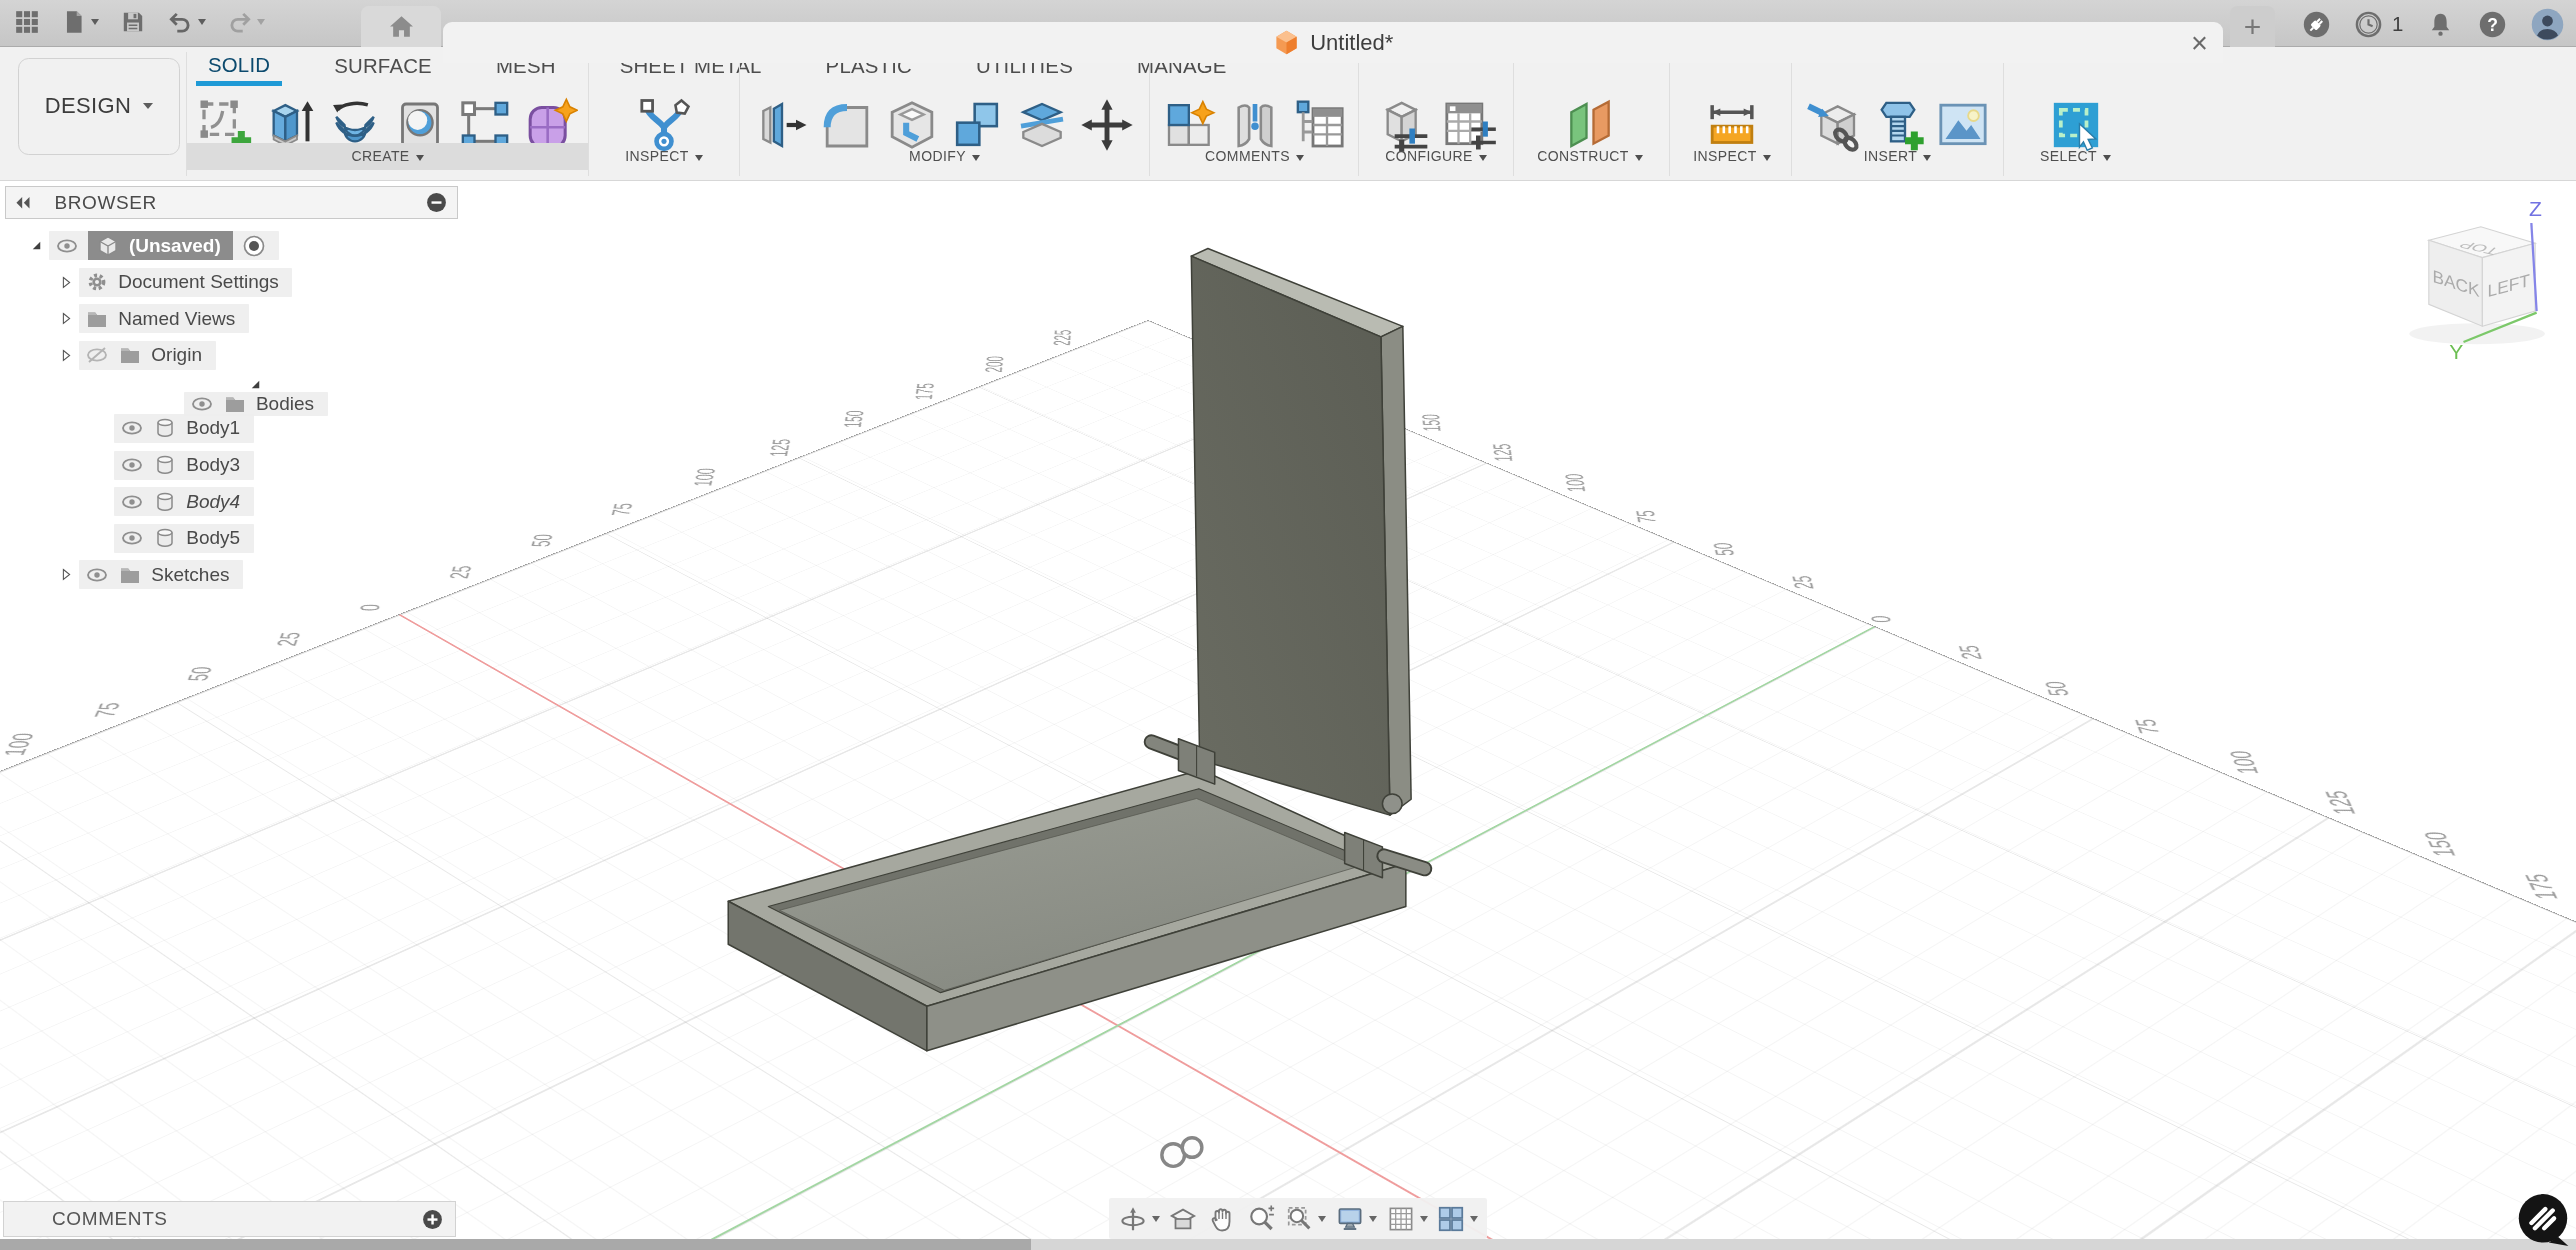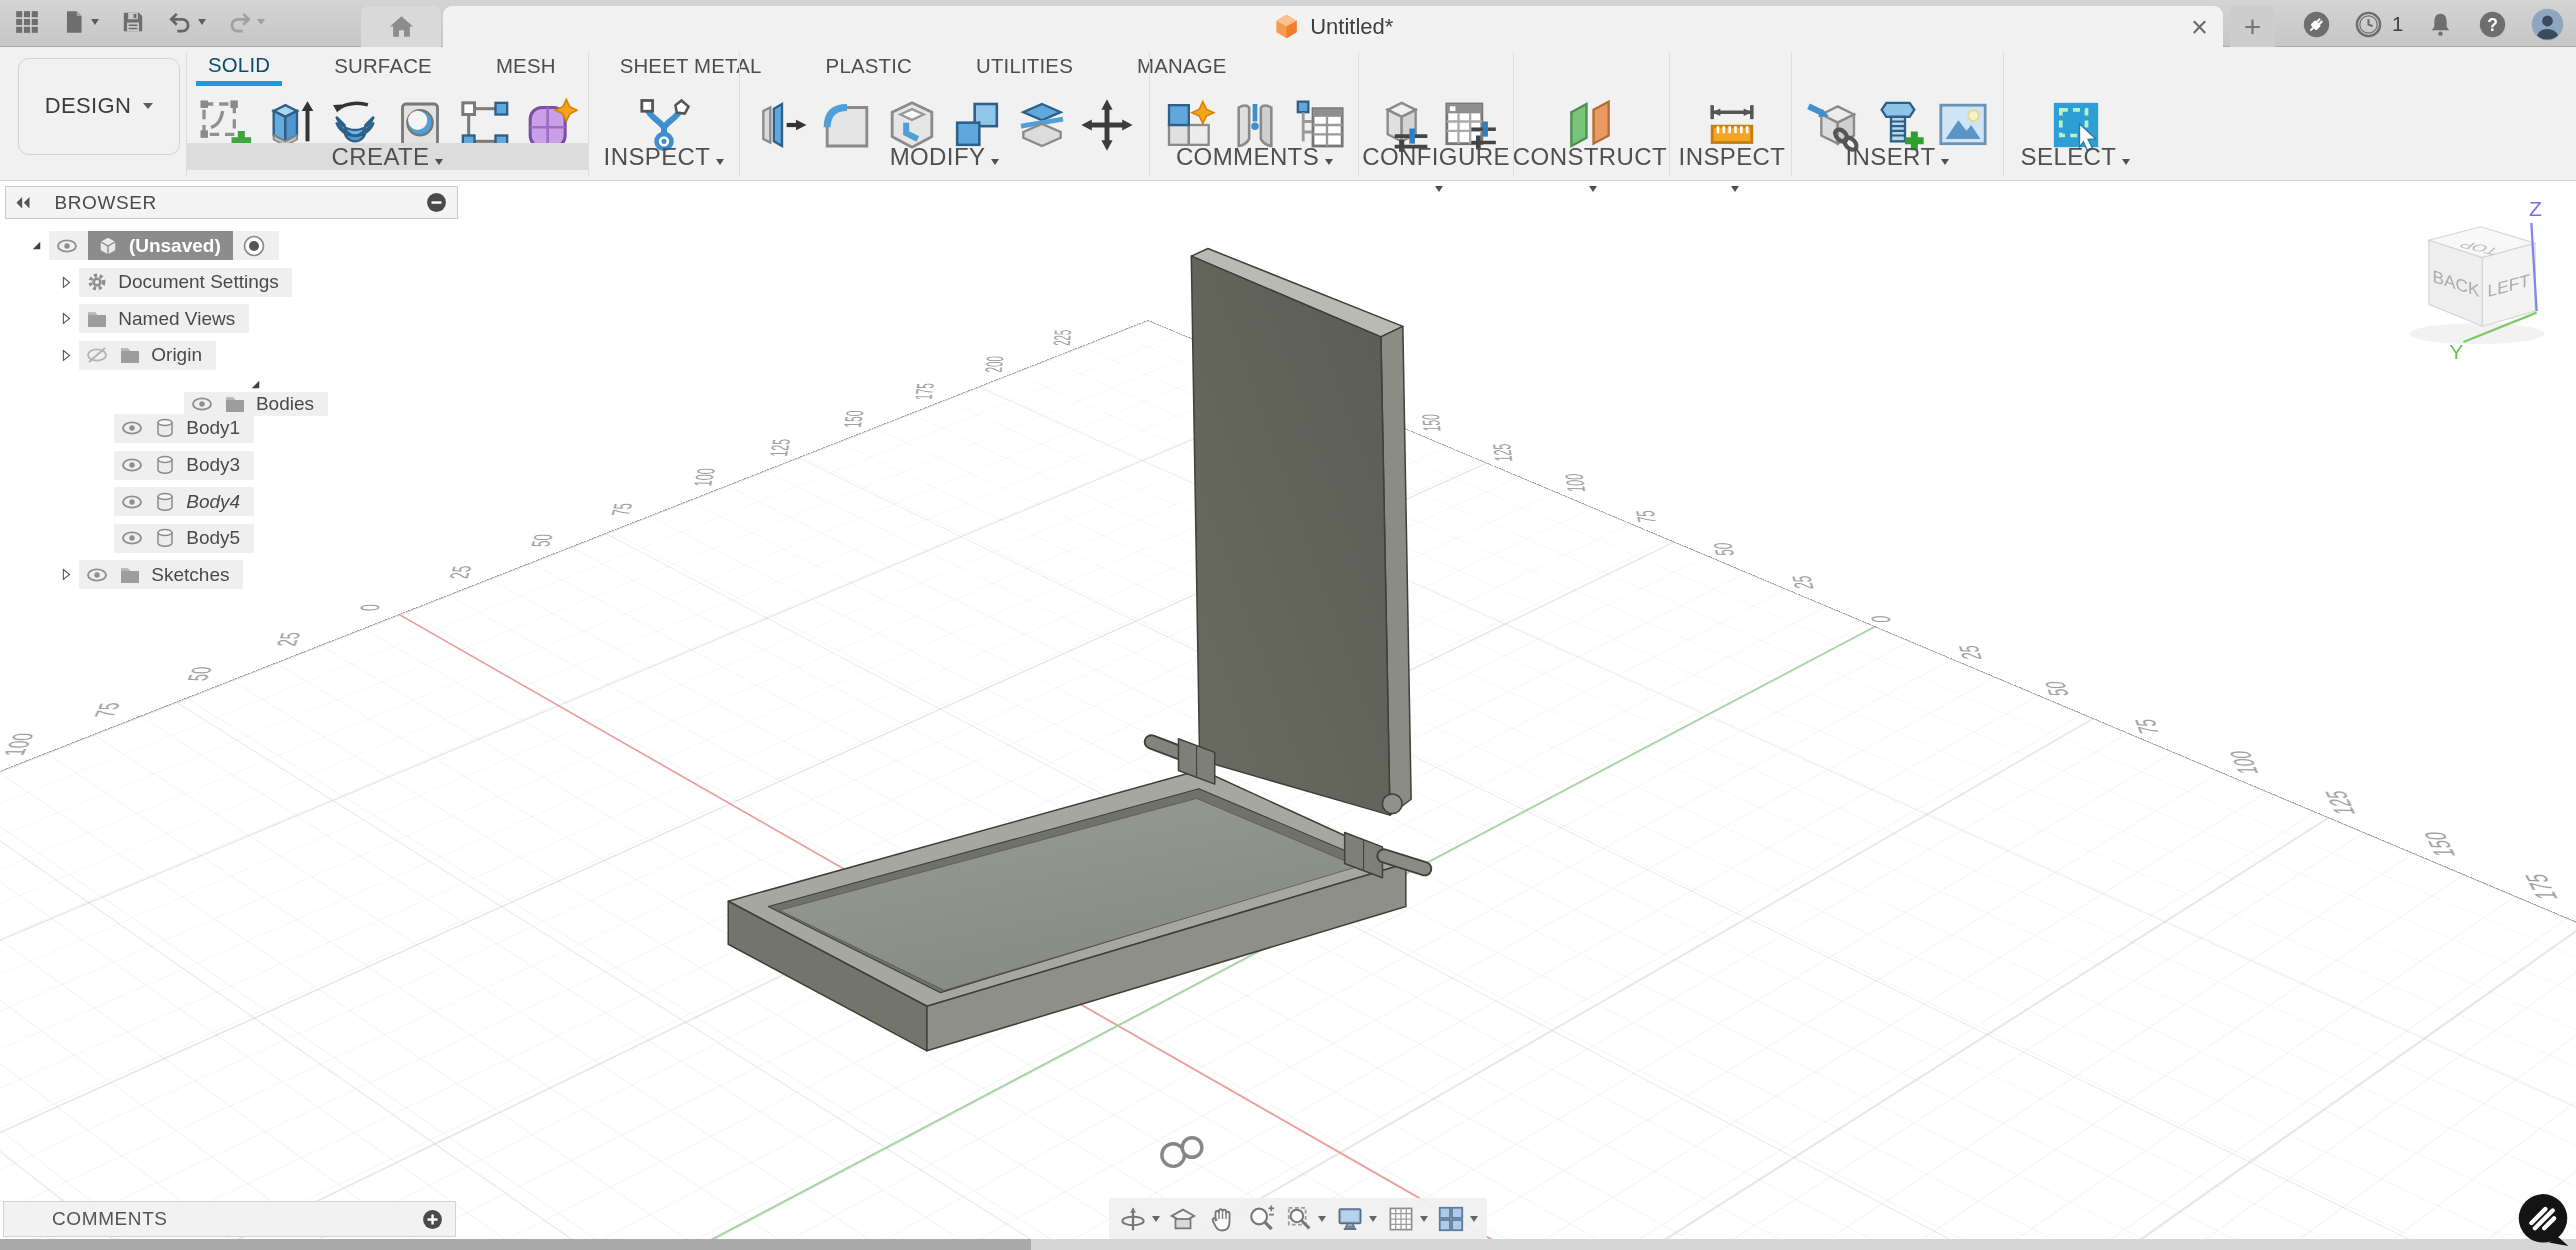--- a/index.html
+++ b/index.html
@@ -9,21 +9,21 @@
 
   
   .topbar{position:absolute;left:0;top:0;width:2576px;height:47px;
     background:linear-gradient(#d4d4d4,#c6c6c6);border-bottom:0.8px solid #ababab;z-index:30}
   .tb-icons{position:absolute;left:13.6px;top:9px;display:flex;align-items:center;gap:21px}
   .tbi{display:inline-flex;align-items:center;gap:4.5px}
   .tbi svg{width:26px;height:26px}
   .home-tab{position:absolute;left:361px;top:6px;width:80px;height:41px;background:#d9d9d9;
     border-radius:7.6px 7.6px 0 0;display:flex;align-items:center;justify-content:center}
   .home-tab svg{width:29px;height:29px}
-  .doc-tab{position:absolute;left:443px;top:6px;width:1780px;height:41px;background:#f2f2f2;
+  .doc-tab{position:absolute;left:443px;top:22px;width:1780px;height:41px;background:#f2f2f2;
     border-radius:9px 9px 0 0;display:flex;align-items:center;justify-content:center;}
   .doc-tab .doc-ico svg{width:27px;height:27px}
   .doc-title{font-size:22px;color:#3e3e3e;margin-left:10.6px}
   .tab-close{position:absolute;right:15px;top:3px;font-size:29px;color:#6a6a6a;line-height:36px;cursor:default}
   .newtab{position:absolute;left:2230px;top:6px;width:45px;height:41px;background:#cdcdcd;border-radius:7.6px 7.6px 0 0;
     display:flex;align-items:center;justify-content:center;font-size:30px;color:#777}
   .tb-right{position:absolute;right:10.6px;top:6.8px;display:flex;align-items:center;gap:23px}
   .tb-right svg{width:29px;height:29px}
   .tb-right .avatar svg{width:35px;height:35px}
   .jobcount{font-size:20.4px;color:#3f3f3f;margin-left:4.5px}
@@ -39,21 +39,21 @@
     font-size:22px;color:#3c3c3c;letter-spacing:0.4px}
   .rtabs{position:absolute;left:208px;top:6px;display:flex;gap:64px;align-items:flex-end;height:33px}
   .rtab{font-size:20.4px;color:#4d4d4d;letter-spacing:0.2px;padding-bottom:7.6px}
   .rtab.active{color:#0c4a6e;border-bottom:5.3px solid #1f9ad6;padding:0 12px 4.5px;margin:0 -12px}
   .group{position:absolute;top:4.5px;bottom:4.5px;border-right:0.8px solid #dedede}
   .group.first{border-left:0.8px solid #dedede}
   .gicons{display:flex;justify-content:center;align-items:center;gap:9px;margin-top:32px;height:83px}
   .ribbon-btn{display:inline-flex}
   .ribbon-btn svg{width:56px;height:56px}
   .glabel{position:absolute;left:0;right:0;bottom:6px;height:27px;line-height:27px;text-align:center;
-    font-size:24px;color:#4f4f4f;letter-spacing:0.4px}
+    font-size:14px;color:#4f4f4f;letter-spacing:0.4px}
   .glabel.hl{background:#dcdcdc}
   .glabel .caret{border-left-width:4.5px;border-right-width:4.5px;border-top-width:6px;margin-left:6px;border-top-color:#4f4f4f}
 
   
   .viewport{position:absolute;left:0;top:181px;width:2576px;height:1058px;background:#fff;overflow:hidden;z-index:1}
   .grid-stage{position:absolute;inset:0;overflow:hidden}
   .grid-plane{position:absolute;left:-2478px;top:139px;width:3626px;height:2417px;
     transform-origin:100% 0;
     transform:perspective(4533px) rotateX(66deg) rotateZ(-44deg);
     border-top:1.5px solid #9b9b9b;border-right:1.5px solid #9b9b9b;

